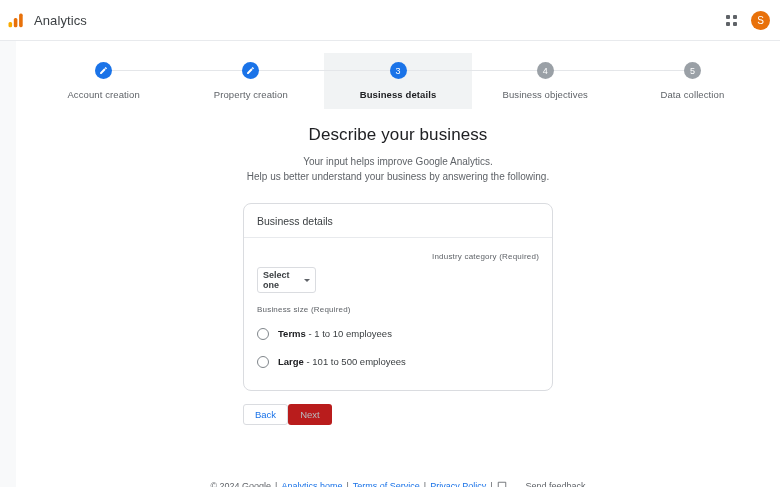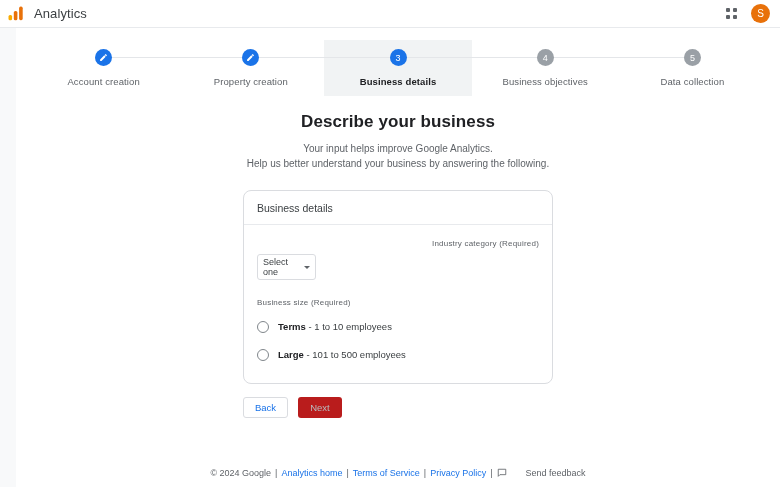--- a/index.html
+++ b/index.html
@@ -7,21 +7,21 @@
   body {
     width: 780px; height: 487px;
     font-family: "Liberation Sans", sans-serif;
     background: #ffffff;
     color: #3c4043;
     overflow: hidden;
   }
 
   
   .appbar {
-    height: 28px;
+    height: 41px;
     background: #ffffff;
     display: flex;
     align-items: center;
     padding: 0 10px 0 8px;
     border-bottom: 1px solid #e8eaed;
     position: relative;
     z-index: 5;
   }
   .brand { display: flex; align-items: center; gap: 9px; }
   .ga-logo { display: block; }
@@ -115,21 +115,21 @@
     white-space: nowrap;
     letter-spacing: .1px;
   }
   .step.active .step-label { color: #202124; font-weight: bold; }
 
   
   .headline {
     text-align: center;
     font-size: 17px;
     color: #202124;
-    font-weight: bold;
+    font-weight: normal;
     margin: 16px 0 0;
     letter-spacing: .1px;
   }
   .subline {
     text-align: center;
     font-size: 10px;
     color: #5f6368;
     line-height: 15px;
     margin-top: 9px;
   }
@@ -163,31 +163,32 @@
     border: 1px solid #dadce0;
     border-radius: 3px;
     display: flex;
     align-items: center;
     justify-content: space-between;
     padding: 12px 5px;
     font-size: 9px;
     color: #3c4043;
     cursor: pointer;
     background: #fff;
+    font-weight: bold;
   }
   .caret {
     width: 0; height: 0;
     border-left: 3px solid transparent;
     border-right: 3px solid transparent;
     border-top: 3.5px solid #5f6368;
     margin-left: 4px;
   }
 
   .group-label {
-    margin-top: 18px;
+    margin-top: 12px;
     font-size: 8px;
     color: #5f6368;
     letter-spacing: .2px;
   }
   .radio-list { margin-top: 9px; }
   .radio-row {
     display: flex;
     align-items: center;
     gap: 9px;
     height: 21px;
@@ -203,21 +204,20 @@
     background: #fff;
   }
   .radio-text { font-size: 9.5px; color: #3c4043; }
   .radio-text b { font-weight: bold; color: #202124; }
 
   
   .actions {
     width: 310px;
     margin: 13px auto 0;
     display: flex;
-    gap: 10px;
   }
   .btn {
     height: 21px;
     min-width: 41px;
     border-radius: 3px;
     font-size: 9.5px;
     display: flex; align-items: center; justify-content: center;
     padding: 0 11px;
     cursor: pointer;
     border: 1px solid transparent;

